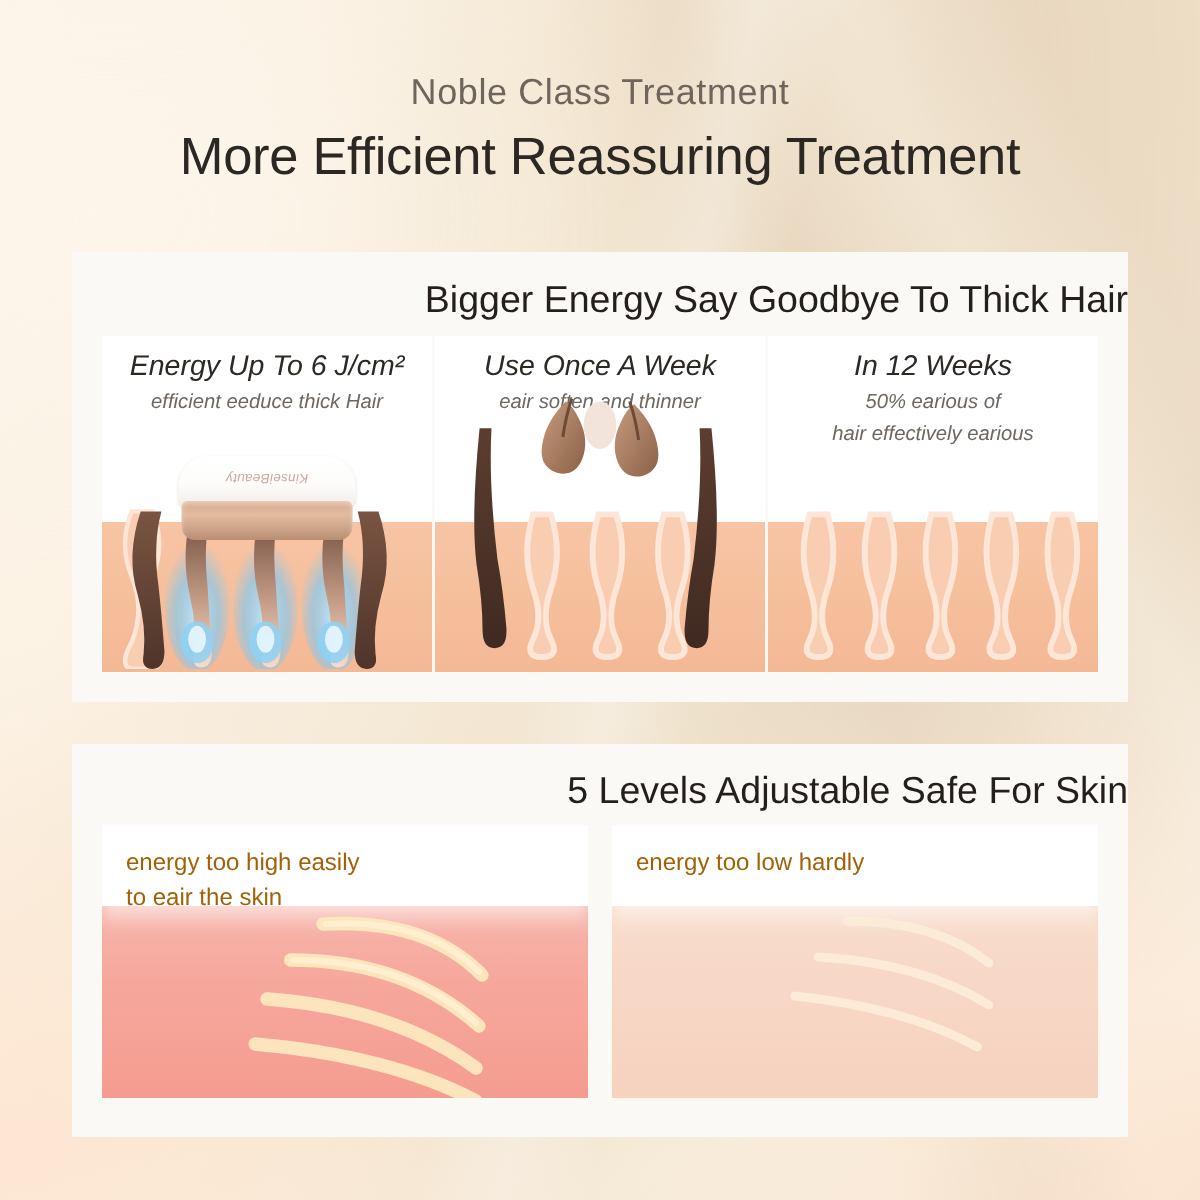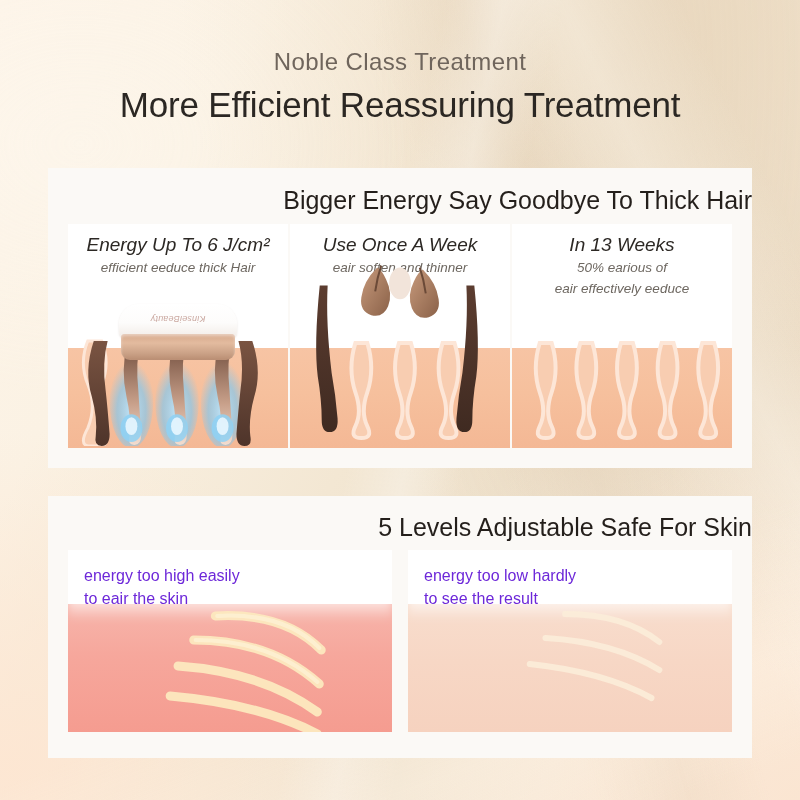--- a/index.html
+++ b/index.html
@@ -62,21 +62,21 @@
     box-shadow:0 1px 2px rgba(120,90,70,.18);}
   .dev-band{position:absolute;left:2px;right:2px;bottom:0;height:26px;border-radius:4px 4px 9px 9px;
     background:linear-gradient(180deg,#d7a98c 0%,#e3bb9f 35%,#caa186 75%,#b98d72 100%);
     box-shadow:inset 0 2px 3px rgba(255,255,255,.45);}
   .dev-logo{position:absolute;top:10px;left:0;right:0;text-align:center;font-size:9px;color:#caa8a0;
     transform:rotate(180deg);letter-spacing:.2px;}
 
   
   .panels2{position:absolute;left:20px;right:20px;top:54px;bottom:26px;display:flex;gap:16px;}
   .panel2{position:relative;flex:1;overflow:hidden;background:#fff;}
-  .p2cap{position:relative;z-index:2;padding:14px 0 0 16px;font-size:16px;line-height:1.45;color:#6d28d9;}
+  .p2cap{position:relative;z-index:2;padding:14px 0 0 16px;font-size:16px;line-height:1.45;color:#a16207;}
   .skin-hot{position:absolute;left:0;right:0;bottom:0;height:128px;
     background:linear-gradient(180deg,#f7b5ab 0%,#f6a79c 40%,#f59c90 100%);}
   .skin-cool{position:absolute;left:0;right:0;bottom:0;height:128px;
     background:linear-gradient(180deg,#f8ddcd 0%,#f7d7c5 45%,#f6d2bf 100%);}
   .skin-top-blur{position:absolute;left:0;right:0;top:-14px;height:30px;
     background:linear-gradient(180deg,rgba(255,255,255,1) 0%,rgba(255,255,255,0) 100%);filter:blur(5px);}
 </style>
 </head>
 <body>
 
@@ -188,23 +188,23 @@
             <path d="M92 42 q-4 12 -6 26" stroke="#6b4a38" stroke-width="2" fill="none"></path>
             <ellipse cx="111" cy="60" rx="11" ry="16" fill="#f2e4da"></ellipse>
             <path d="M134 46 q14 14 16 30 q2 14 -10 18 q-12 3 -17 -9 q-5 -13 2 -27 q4 -9 9 -12 z" fill="url(#bulb)"></path>
             <path d="M131 44 q4 12 6 26" stroke="#6b4a38" stroke-width="2" fill="none"></path>
           </g>
         </svg>
       </div>
 
       <div class="panel">
         <div class="pcap">
-          <div class="h">In 13 Weeks</div>
+          <div class="h">In 12 Weeks</div>
           <div class="s">50% earious of</div>
-          <div class="s">eair effectively eeduce</div>
+          <div class="s">hair effectively earious</div>
         </div>
         <div class="skin"></div>
 
         <svg class="art" viewBox="0 0 222 224" preserveAspectRatio="none">
           <g fill="#f8cdb1" stroke="#fde6d7" stroke-width="4">
             <path d="M28 120 q-8 26 0 50 q7 20 0 34 q-6 12 6 12 q12 0 6 -12 q-7 -14 0 -34 q8 -24 0 -50 z"></path>
             <path d="M69 120 q-8 26 0 50 q7 20 0 34 q-6 12 6 12 q12 0 6 -12 q-7 -14 0 -34 q8 -24 0 -50 z"></path>
             <path d="M110 120 q-8 26 0 50 q7 20 0 34 q-6 12 6 12 q12 0 6 -12 q-7 -14 0 -34 q8 -24 0 -50 z"></path>
             <path d="M151 120 q-8 26 0 50 q7 20 0 34 q-6 12 6 12 q12 0 6 -12 q-7 -14 0 -34 q8 -24 0 -50 z"></path>
             <path d="M192 120 q-8 26 0 50 q7 20 0 34 q-6 12 6 12 q12 0 6 -12 q-7 -14 0 -34 q8 -24 0 -50 z"></path>
@@ -238,21 +238,20 @@
               <path d="M152 12 q68 -4 104 32" stroke-width="4"></path>
               <path d="M130 36 q76 0 124 42" stroke-width="4"></path>
             </g>
           </svg>
         </div>
       </div>
 
       <div class="panel2">
         <div class="p2cap">
           <div>energy too low hardly</div>
-          <div>to see the result</div>
         </div>
         <div class="skin-cool">
           <div class="skin-top-blur"></div>
           <svg viewBox="0 0 330 128" preserveAspectRatio="none" style="position:absolute;inset:0;width:100%;height:100%">
             <g fill="none" stroke="#fceeda" stroke-linecap="round" opacity=".9">
               <path d="M160 10 q60 0 96 28" stroke-width="6"></path>
               <path d="M140 34 q70 4 116 32" stroke-width="6"></path>
               <path d="M124 60 q76 8 124 34" stroke-width="6"></path>
             </g>
           </svg>

